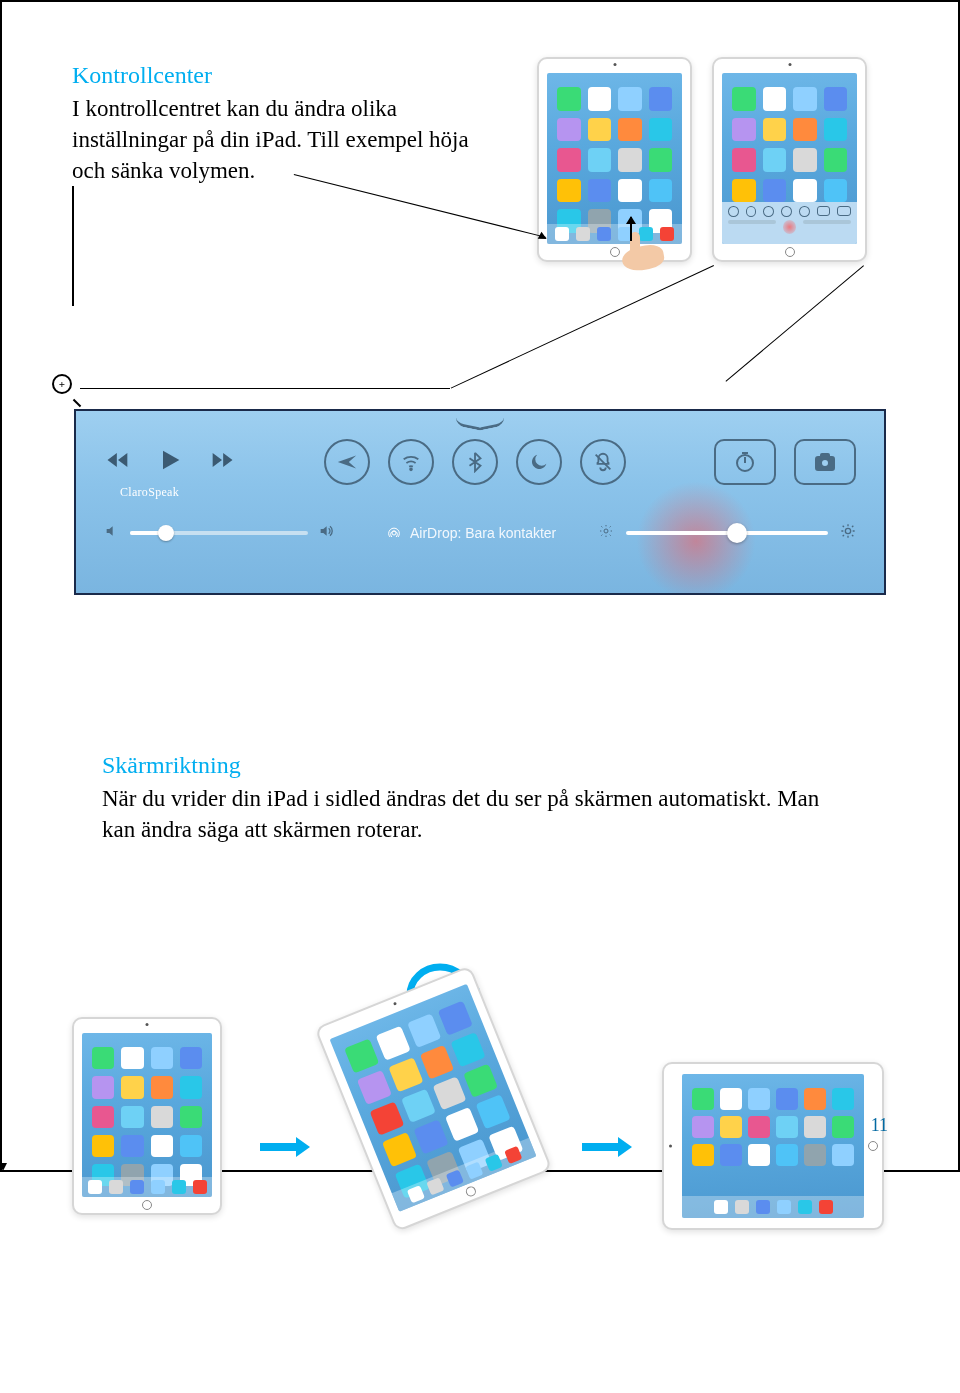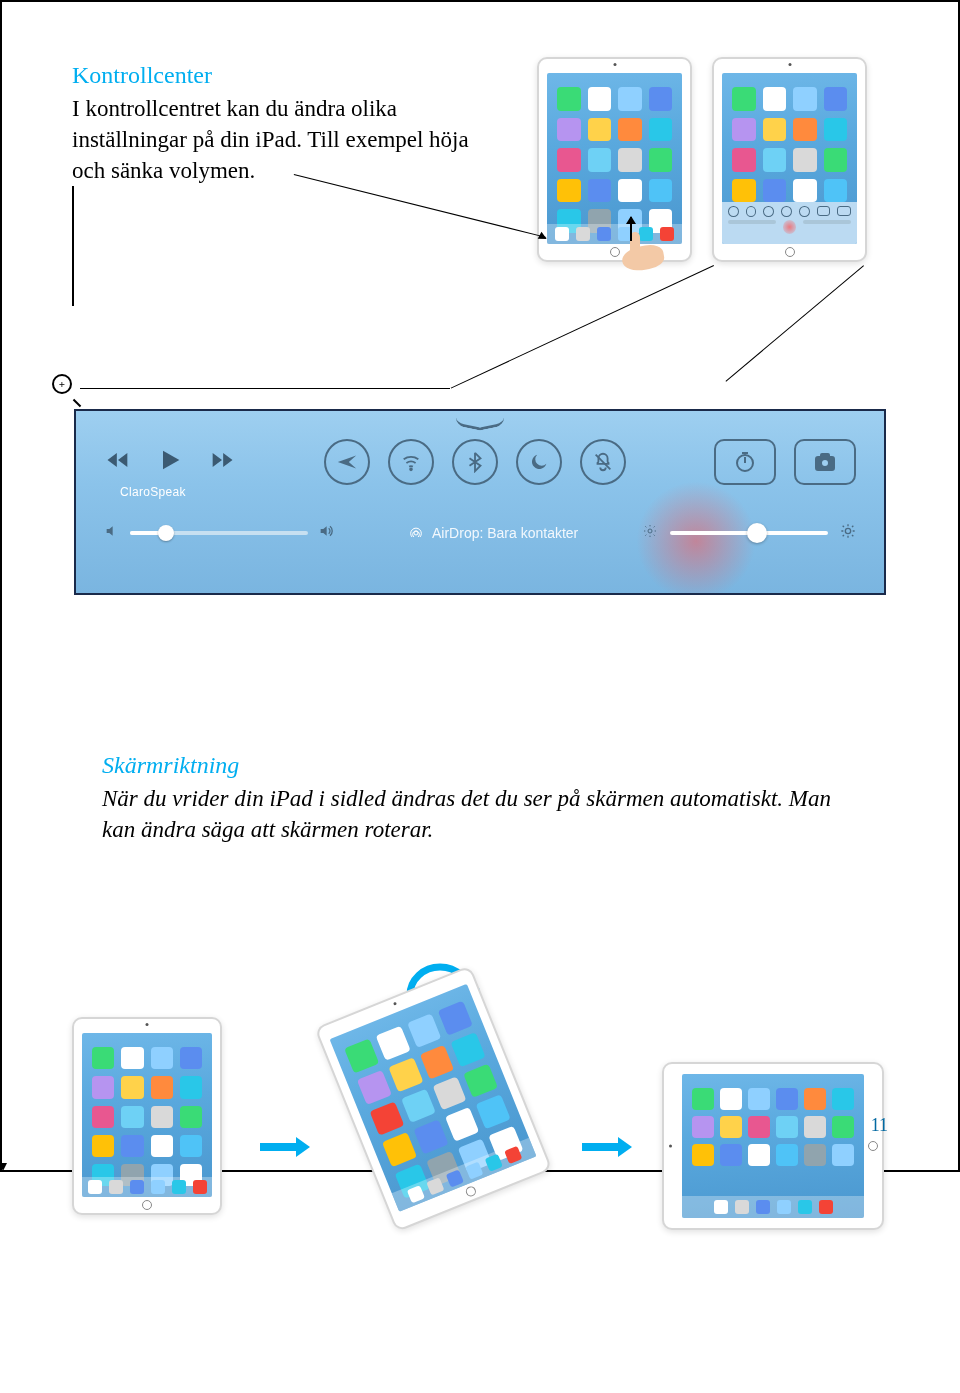--- a/index.html
+++ b/index.html
@@ -112,37 +112,37 @@
   .cc-row1 { position:absolute; top:28px; left:0; right:0; display:flex; align-items:center; padding:0 28px; }
   .media-ctrls { display:flex; gap:24px; align-items:center; color:#3b5a72; }
   .media-ctrls svg { width:28px; height:28px; fill:#3b5a72; }
   .toggles { display:flex; gap:18px; margin:0 auto; }
   .tog { width:46px; height:46px; border:2px solid #4a6b84; border-radius:50%; display:flex; align-items:center; justify-content:center; color:#4a6b84; }
   .tog svg { width:22px; height:22px; fill:none; stroke:#4a6b84; stroke-width:2; }
   .shortcuts { display:flex; gap:18px; }
   .sc { width:62px; height:46px; border:2px solid #4a6b84; border-radius:10px; display:flex; align-items:center; justify-content:center; }
   .sc svg { width:24px; height:24px; fill:#4a6b84; stroke:#4a6b84; stroke-width:2; }
 
-  .cc-label { position:absolute; top:74px; left:44px; color:#fff; font-family: Liberation Sans, sans-serif; font-size:12px; letter-spacing:0.3px; }
-
-  .cc-row2 { position:absolute; top:112px; left:0; right:0; display:flex; align-items:center; padding:0 28px; gap:34px; }
+  .cc-label { position:absolute; top:74px; left:44px; color:#fff; font-family: Liberation Serif, serif; font-size:12px; letter-spacing:0.3px; }
+
+  .cc-row2 { position:absolute; top:112px; left:0; right:0; display:flex; align-items:center; padding:0 28px; gap:12px; }
   .vol-slider { flex:0 0 230px; display:flex; align-items:center; gap:10px; color:#4a6b84; }
   .vol-slider .track { flex:1; height:4px; background:#c7e0f1; border-radius:2px; position:relative; }
   .vol-slider .fill { position:absolute; left:0; top:0; bottom:0; width:20%; background:#fff; border-radius:2px; }
   .vol-slider .knob { position:absolute; top:-6px; left:20%; width:16px; height:16px; background:#fff; border-radius:50%; box-shadow:0 1px 2px rgba(0,0,0,.3); transform:translateX(-50%); }
   .airdrop { flex:0 0 auto; display:flex; align-items:center; gap:8px; color:#f2f8fd; font-family: Helvetica, Arial, sans-serif; font-size:14px; margin-left:40px; }
   .airdrop svg { width:16px; height:16px; stroke:#fff; fill:none; stroke-width:1.5; }
   .bright-slider { flex:1; display:flex; align-items:center; gap:12px; color:#4a6b84; margin-left:30px; position:relative; }
   .bright-slider .sun { width:16px; height:16px; }
   .bright-slider .track { flex:1; height:4px; background:#fff; border-radius:2px; position:relative; }
   .bright-slider .knob { position:absolute; top:-8px; left:55%; width:20px; height:20px; background:#fff; border-radius:50%; box-shadow:0 1px 3px rgba(0,0,0,.3); transform:translateX(-50%); }
   .redglow { position:absolute; width:120px; height:120px; border-radius:50%; background: radial-gradient(circle, rgba(255,80,80,0.5) 0%, rgba(255,80,80,0) 70%); top:70px; left:560px; pointer-events:none; }
 
   
-  .section2 { position:absolute; top:750px; left:100px; width:750px;font-style:italic; }
+  .section2 { position:absolute; top:750px; left:100px; width:750px; }
 
   
   #ipad3 { top:1015px; left:70px; width:150px; height:198px; }
   #ipad5 { top:1060px; left:660px; width:222px; height:168px; }
   #ipad4-wrap { position:absolute; top:980px; left:350px; width:200px; height:240px; transform:rotate(-22deg); }
   #ipad4-wrap .ipad { top:0; left:0; width:168px; height:220px; }
 
   .ipad-land .screen { top:10px; bottom:10px; left:18px; right:18px; }
   .ipad-land .home { bottom:auto; right:4px; top:50%; left:auto; transform:translateY(-50%); }
   .ipad-land .cam { top:50%; left:5px; transform:translateY(-50%); }

